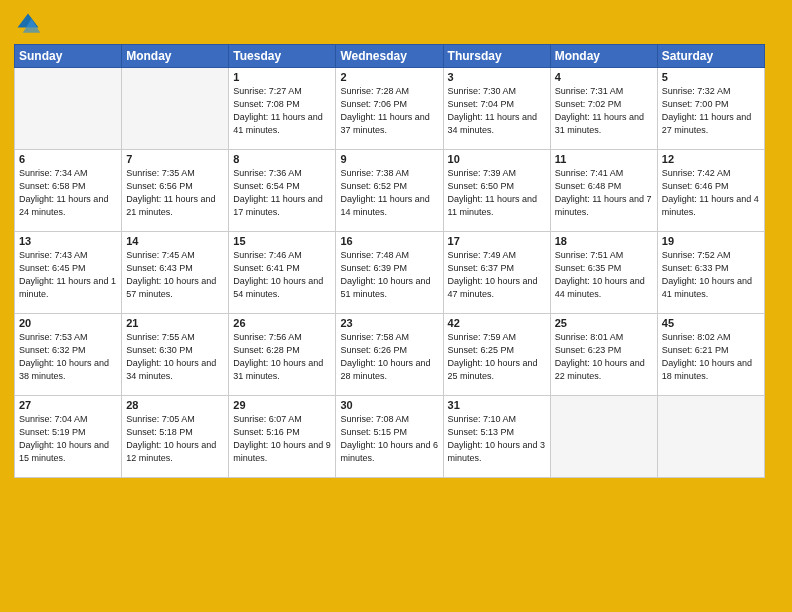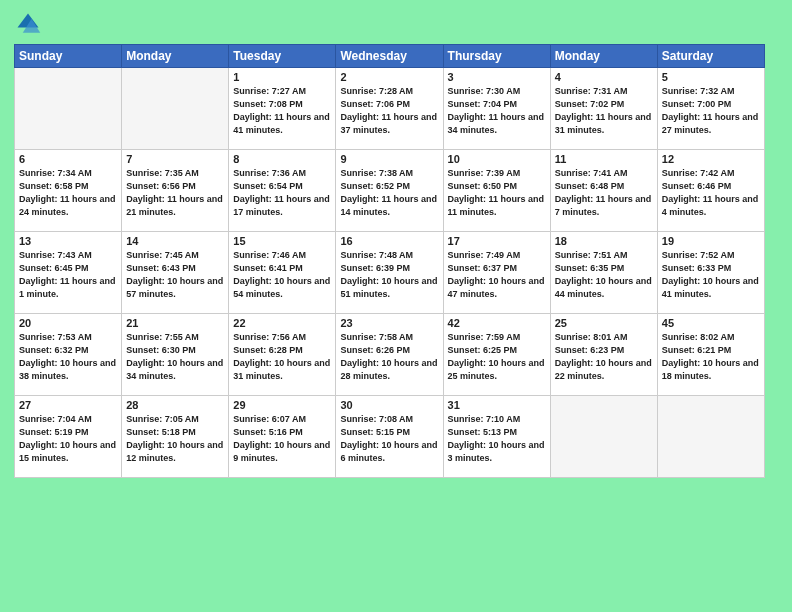--- a/index.html
+++ b/index.html
@@ -6,21 +6,21 @@
     body {
       font-family: Arial, sans-serif;
       background: #fff;
       width: 792px;
       height: 612px;
       overflow: hidden;
     }
     .page {
       width: 792px;
       height: 612px;
-      background: #86efac;
+      background: #eab308;
       padding: 10px 27px 10px 14px;
     }
     .header {
       display: flex;
       justify-content: space-between;
       align-items: flex-start;
       margin-bottom: 6px;
     }
     .logo {
       display: flex;
@@ -81,21 +81,20 @@
     .day-num {
       font-size: 11px;
       font-weight: bold;
       display: block;
       margin-bottom: 2px;
     }
     .day-detail {
       font-size: 9px;
       line-height: 1.45;
       color: #222;
-      font-weight: bold;
     }
   </style>
 </head>
 <body>
 
 <div class="page">
   <div class="header">
     <div class="logo">
       <svg class="logo-icon" viewBox="0 0 32 32">
         <polygon points="16,4 28,20 4,20" fill="#1a6faf"></polygon>
@@ -256,21 +255,21 @@
 Sunset: 6:32 PM
 Daylight: 10 hours and 38 minutes.</div>
           </td>
           <td>
             <span class="day-num">21</span>
             <div class="day-detail">Sunrise: 7:55 AM
 Sunset: 6:30 PM
 Daylight: 10 hours and 34 minutes.</div>
           </td>
           <td>
-            <span class="day-num">22</span>
+            <span class="day-num">26</span>
             <div class="day-detail">Sunrise: 7:56 AM
 Sunset: 6:28 PM
 Daylight: 10 hours and 31 minutes.</div>
           </td>
           <td>
             <span class="day-num">23</span>
             <div class="day-detail">Sunrise: 7:58 AM
 Sunset: 6:26 PM
 Daylight: 10 hours and 28 minutes.</div>
           </td>

